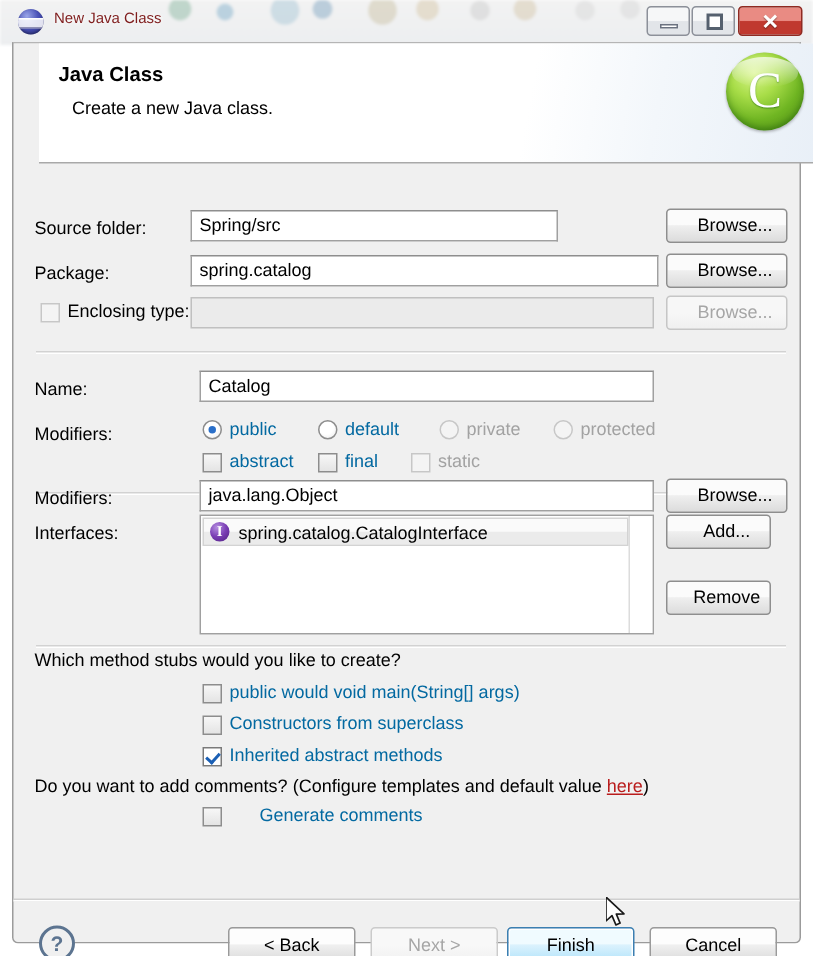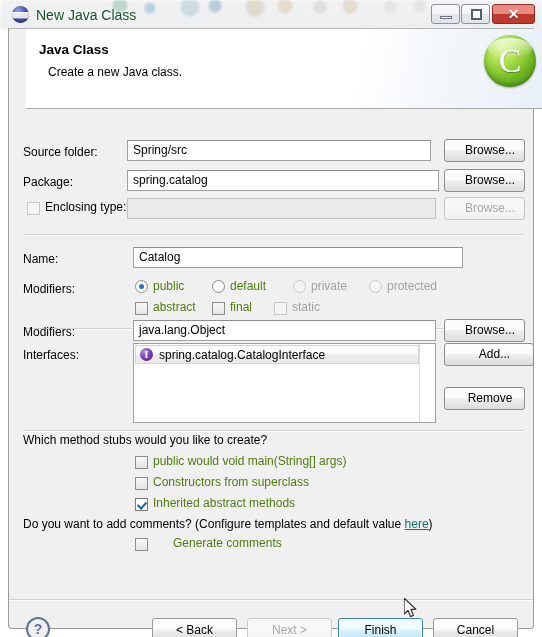--- a/index.html
+++ b/index.html
@@ -63,22 +63,22 @@
     position: absolute;
     left: -3px; top: 6px;
     width: 23px; height: 5px;
     background: rgba(255,255,255,.85);
     border-top: 1px solid rgba(255,255,255,.9);
     border-bottom: 1px solid rgba(60,60,120,.5);
   }
   .win-title {
     position: absolute;
     left: 36px; top: 7px;
-    font-size: 14px;
-    color: #14532d;
+    font-size: 10px;
+    color: #7f1d1d;
     white-space: nowrap;
     text-shadow: 0 0 3px rgba(255,255,255,.95), 0 0 6px rgba(255,255,255,.8);
   }
 
   .wbtn {
     position: absolute;
     top: 4px;
     height: 20px;
     border: 1px solid #8c9099;
     border-radius: 3px;
@@ -289,21 +289,21 @@
     position: absolute;
     left: 3px; top: 1px;
     width: 4px; height: 7px;
     border: solid #1a5fb4;
     border-width: 0 2px 2px 0;
     transform: rotate(42deg);
   }
   .ctl-label {
     position: absolute;
     font-size: 12px;
-    color: #4d7c0f;
+    color: #0369a1;
     white-space: nowrap;
   }
   .ctl-label.dis { color: #a2a2a2; }
 
   
   .list {
     position: absolute;
     background: #ffffff;
     border: 1px solid #a0a0a0;
     box-sizing: border-box;
@@ -354,21 +354,21 @@
     white-space: nowrap;
   }
 
   .question {
     position: absolute;
     font-size: 12px;
     color: #000000;
     white-space: nowrap;
   }
   .link {
-    color: #0f766e;
+    color: #b91c1c;
     text-decoration: underline;
     cursor: pointer;
   }
 
   
   .bottom-sep {
     position: absolute;
     left: 0; top: 570px;
     width: 524px; height: 1px;
     background: #cfcfcf;
@@ -452,36 +452,36 @@
     <div class="header">
       <div class="header-title">Java Class</div>
       <div class="header-sub">Create a new Java class.</div>
       <div class="class-icon"></div>
       <div class="class-icon-gloss"></div>
     </div>
 
     <div class="form">
 
       <div class="label" style="left:14px; top:51px;">Source folder:</div>
-      <div class="tf" style="left:118px; top:46px; width:304px;">Spring/src</div>
+      <div class="tf" style="left:118px; top:46px; width:245px;">Spring/src</div>
       <div class="btn" style="left:435px; top:45px; width:81px;">Browse...</div>
 
       <div class="label" style="left:14px; top:81px;">Package:</div>
       <div class="tf" style="left:118px; top:76px; width:312px;">spring.catalog</div>
       <div class="btn" style="left:435px; top:75px; width:81px;">Browse...</div>
 
       <div class="check dis" style="left:18px; top:108px;"></div>
       <div class="label" style="left:36px; top:106px;">Enclosing type:</div>
       <div class="tf disabled" style="left:118px; top:104px; width:309px;"></div>
       <div class="btn disabled" style="left:435px; top:103px; width:81px;">Browse...</div>
 
       <div class="sep" style="left:15px; top:140px; width:500px;"></div>
 
       <div class="label" style="left:14px; top:158px;">Name:</div>
-      <div class="tf" style="left:124px; top:153px; width:330px;">Catalog</div>
+      <div class="tf" style="left:124px; top:153px; width:303px;">Catalog</div>
 
       <div class="label" style="left:14px; top:188px;">Modifiers:</div>
 
       <div class="radio on" style="left:126px; top:186px;"></div>
       <div class="ctl-label" style="left:144px; top:185px;">public</div>
 
       <div class="radio" style="left:203px; top:186px;"></div>
       <div class="ctl-label" style="left:221px; top:185px;">default</div>
 
       <div class="radio dis" style="left:284px; top:186px;"></div>
@@ -506,22 +506,22 @@
       <div class="btn" style="left:435px; top:225px; width:81px;">Browse...</div>
 
       <div class="label" style="left:14px; top:254px;">Interfaces:</div>
       <div class="list" style="left:124px; top:249px; width:303px; height:80px;">
         <div class="list-scroll"></div>
         <div class="list-row">
           <span class="iface-icon"></span>
           <span class="list-row-text">spring.catalog.CatalogInterface</span>
         </div>
       </div>
-      <div class="btn" style="left:435px; top:249px; width:90px;">Add...</div>
-      <div class="btn" style="left:435px; top:293px; width:81px;">Remove</div>
+      <div class="btn" style="left:435px; top:249px; width:70px;">Add...</div>
+      <div class="btn" style="left:435px; top:293px; width:70px;">Remove</div>
 
       <div class="sep" style="left:15px; top:336px; width:500px;"></div>
 
       <div class="question" style="left:14px; top:339px;">Which method stubs would you like to create?</div>
 
       <div class="check" style="left:126px; top:362px;"></div>
       <div class="ctl-label" style="left:144px; top:360px;">public would void main(String[] args)</div>
 
       <div class="check" style="left:126px; top:383px;"></div>
       <div class="ctl-label" style="left:144px; top:381px;">Constructors from superclass</div>

